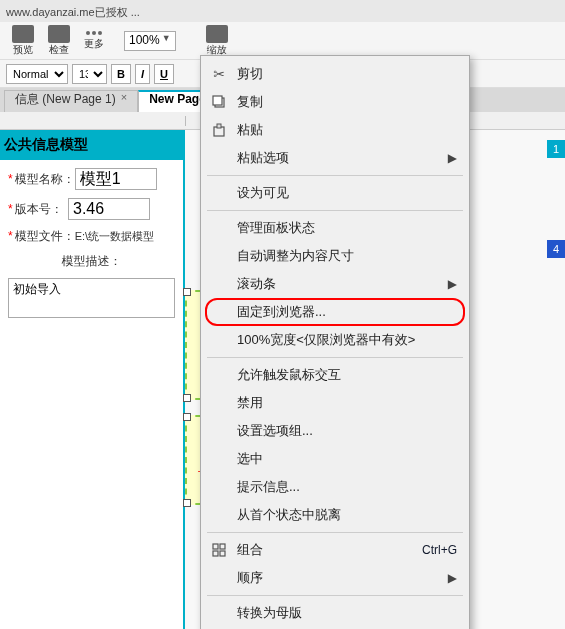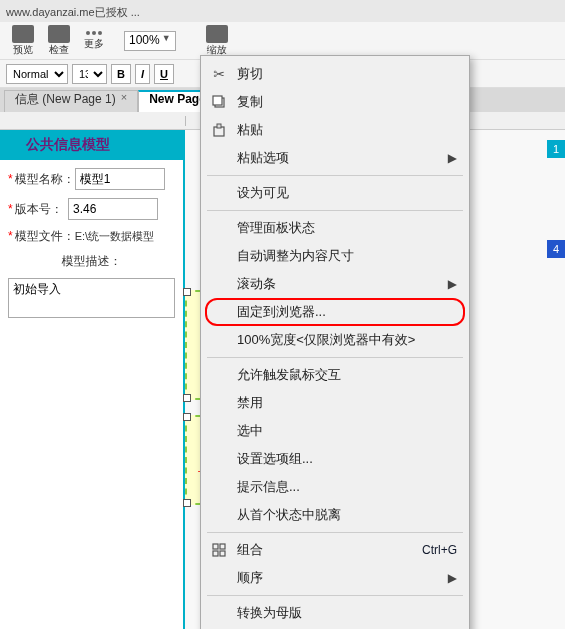--- a/index.html
+++ b/index.html
@@ -190,24 +190,24 @@
       top: 130px; left: 0;
       width: 185px;
       height: 499px;
       background: white;
       border-right: 2px solid #00b0c8;
     }
 
     
     .panel-header {
       background: #00b0c8;
-      color: #701a75;
+      color: #000000;
       font-size: 14px;
       font-weight: bold;
-      padding: 6px 26px;
+      padding: 6px 4px;
       display: flex;
       align-items: center;
     }
 
     
     .form-area {
       padding: 8px;
       font-size: 12px;
     }
 
@@ -224,22 +224,22 @@
     }
 
     .required-star {
       color: red;
       margin-right: 2px;
     }
 
     .form-input {
       border: 1px solid #aaa;
       padding: 6px 4px;
-      font-size: 12px;
-      width: 90px;
+      font-size: 16px;
+      width: 82px;
       height: 22px;
     }
 
     .form-file-path {
       font-size: 11px;
       color: #333;
       word-break: break-all;
     }
 
     .form-textarea {
@@ -587,25 +587,25 @@
 
   <div class="menu-item">
     <span>允许触发鼠标交互</span>
   </div>
 
   <div class="menu-item">
     <span>禁用</span>
   </div>
 
   <div class="menu-item">
+    <span>设置选项组...</span>
+  </div>
+
+  <div class="menu-item">
     <span>选中</span>
-  </div>
-
-  <div class="menu-item">
-    <span>设置选项组...</span>
   </div>
 
   <div class="menu-item">
     <span>提示信息...</span>
   </div>
 
   <div class="menu-item">
     <span>从首个状态中脱离</span>
   </div>
   <div class="menu-separator"></div>

